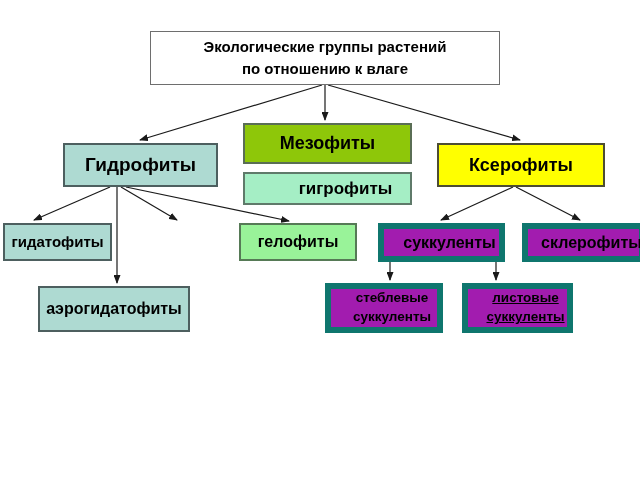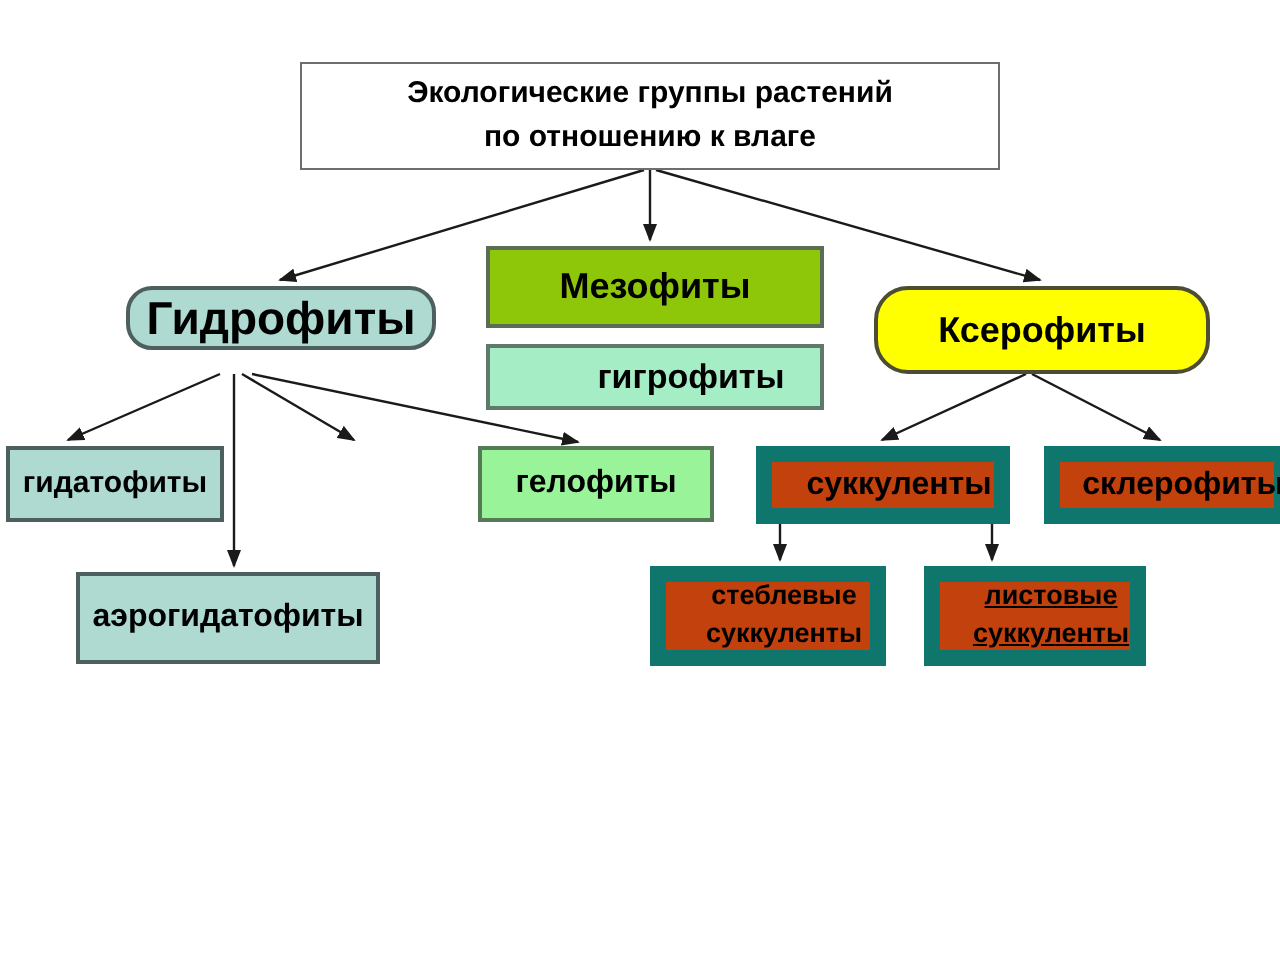--- a/index.html
+++ b/index.html
@@ -23,26 +23,26 @@
   .node-root{
     left:150px;top:31px;width:350px;height:54px;
     background:#ffffff;border:1px solid #6e6e6e;
     font-size:15px;line-height:1.5;
   }
   .c-teal{background:#aedad2;border:2px solid #4d5f5f;}
   .c-green{background:#8ec709;border:2px solid #5a6e55;}
   .c-mint{background:#a5eec5;border:2px solid #5f7a6a;}
   .c-yellow{background:#ffff00;border:2px solid #4d4d33;}
   .c-lgreen{background:#99f399;border:2px solid #567a56;}
-  .c-pyellow{background:#c2410c;border:8px solid #0f766e;padding-left:16px;}
+  .c-pyellow{background:#a21caf;border:6px solid #0f766e;padding-left:16px;}
 
-  .node-hydrophytes{left:63px;top:143px;width:155px;height:32px;font-size:23px;border-radius:13px;}
+  .node-hydrophytes{left:63px;top:143px;width:155px;height:44px;font-size:19px;}
   .node-mesophytes{left:243px;top:123px;width:169px;height:41px;font-size:18px;}
   .node-hygrophytes{left:243px;top:172px;width:169px;height:33px;font-size:17px;padding-left:36px;}
-  .node-xerophytes{left:437px;top:143px;width:168px;height:44px;font-size:18px;border-radius:17px;}
+  .node-xerophytes{left:437px;top:143px;width:168px;height:44px;font-size:18px;}
 
   .node-hydatophytes{left:3px;top:223px;width:109px;height:38px;font-size:15px;}
   .node-rheophytes{left:122px;top:223px;width:106px;height:38px;font-size:15px;}
   .node-helophytes{left:239px;top:223px;width:118px;height:38px;font-size:16px;}
   .node-succulents{left:378px;top:223px;width:127px;height:39px;font-size:16px;}
   .node-sclerophytes{left:522px;top:223px;width:123px;height:39px;font-size:16px;}
 
   .node-aerohydatophytes{left:38px;top:286px;width:152px;height:46px;font-size:16px;}
   .node-stem-succulents{left:325px;top:283px;width:118px;height:50px;font-size:13.5px;line-height:1.4;}
   .node-leaf-succulents{left:462px;top:283px;width:111px;height:50px;font-size:13.5px;line-height:1.4;text-decoration:underline;}

